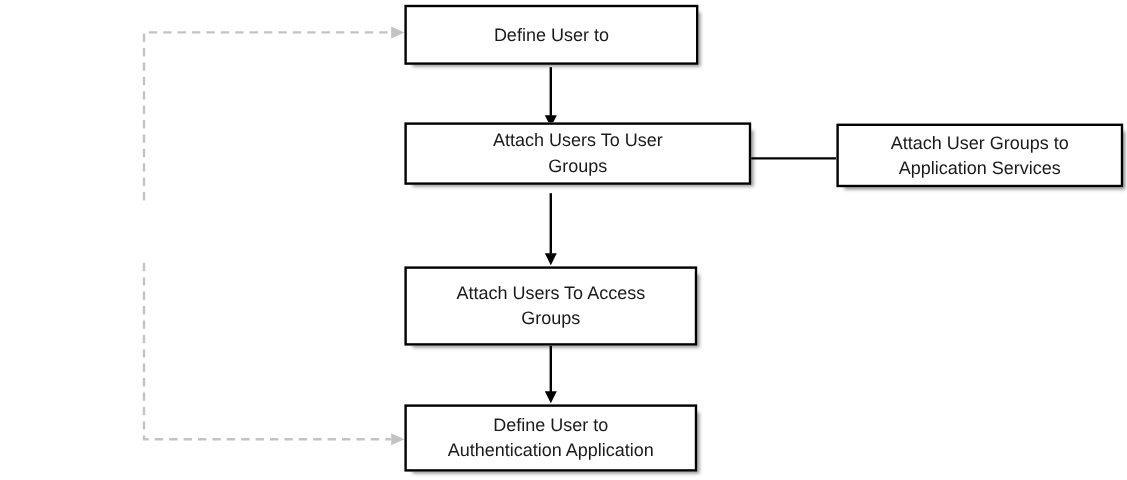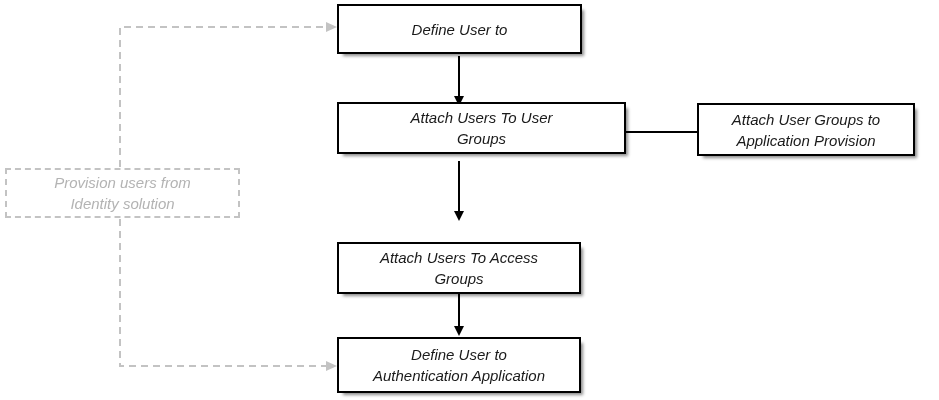--- a/index.html
+++ b/index.html
@@ -27,34 +27,33 @@
     flex-direction: column;
     align-items: center;
     justify-content: center;
     text-align: center;
     font-size: 15px;
     line-height: 21px;
     color: #1a1a1a;
     background: #ffffff;
     border: 2px solid #000000;
     box-shadow: 4px 4px 3px -2px rgba(0,0,0,0.45);
-    font-style: italic;
   }
 
   .node.muted {
     border: 2px dashed #c3c3c3;
     color: #b3b3b3;
     box-shadow: none;
   }
 
   
   .n-auth-model   { left: 337px; top:   4px; width: 245px; height: 50px; }
   .n-user-groups  { left: 337px; top: 102px; width: 289px; height: 52px; }
-  .n-app-services { left: 697px; top: 103px; width: 218px; height: 53px; }
-  .n-access-groups{ left: 337px; top: 222px; width: 244px; height: 52px; margin-top: 20px; }
+  .n-app-services { left: 697px; top: 103px; width: 239px; height: 53px; }
+  .n-access-groups{ left: 337px; top: 222px; width: 244px; height: 66px; }
   .n-auth-repo    { left: 337px; top: 337px; width: 244px; height: 56px; }
   .n-provision    { left:   5px; top: 168px; width: 235px; height: 50px; }
 </style>
 </head>
 <body>
 
 <div class="canvas">
 
   <svg class="connectors" viewBox="0 0 939 400" xmlns="http://www.w3.org/2000/svg">
 
@@ -93,31 +92,27 @@
     <span>Define User to</span>
   </div>
 
   <div class="node n-user-groups">
     <span>Attach Users To User</span>
     <span>Groups</span>
   </div>
 
   <div class="node n-app-services">
     <span>Attach User Groups to</span>
-    <span>Application Provision</span>
+    <span>Application Services</span>
   </div>
 
   <div class="node n-access-groups">
     <span>Attach Users To Access</span>
     <span>Groups</span>
   </div>
 
   <div class="node n-auth-repo">
     <span>Define User to</span>
     <span>Authentication Application</span>
   </div>
 
-  <div class="node muted n-provision">
-    <span>Provision users from</span>
-    <span>Identity solution</span>
-  </div>
 
 </div>
 
 </body></html>

